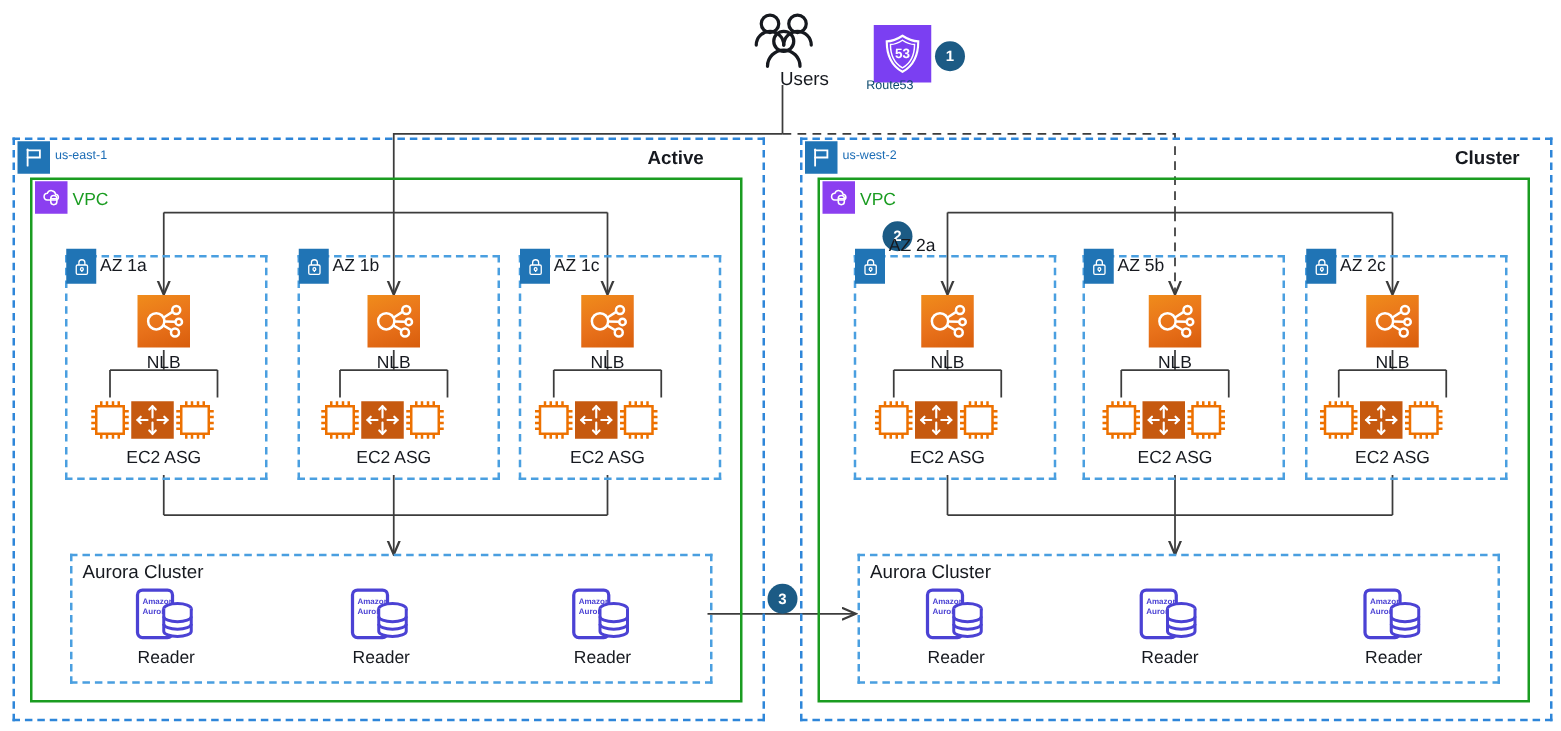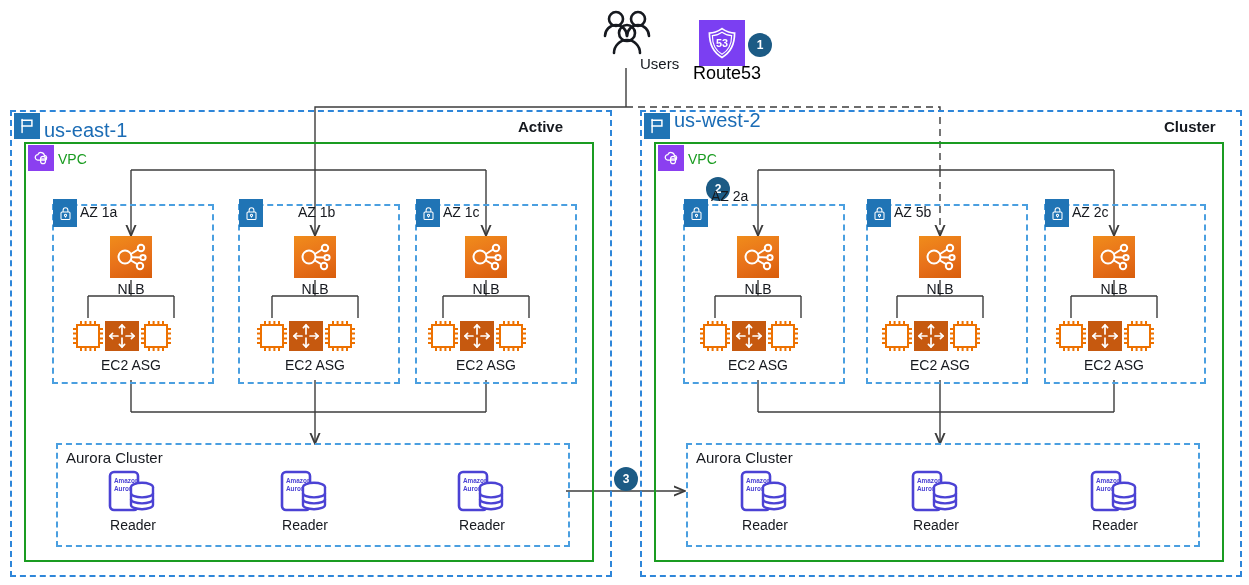--- a/index.html
+++ b/index.html
@@ -4,21 +4,21 @@
 <style>
   html,body{margin:0;padding:0;background:#ffffff;}
   body{width:1249px;height:585px;font-family:"Liberation Sans",sans-serif;overflow:hidden;}
   #stage{position:relative;width:1249px;height:585px;background:#fff;}
 
   .abs{position:absolute;}
 
   
   .region{position:absolute;border:2px dashed #2e86d9;background:transparent;}
   .region-flag{position:absolute;width:26px;height:26px;background:#2074b5;display:flex;align-items:center;justify-content:center;}
-  .region-name{position:absolute;color:#1b6cb5;font-size:20px;white-space:nowrap;}
+  .region-name{position:absolute;color:#1b6cb5;font-size:10px;white-space:nowrap;}
   .region-state{position:absolute;color:#16191f;font-size:15px;font-weight:bold;white-space:nowrap;}
 
   
   .vpc{position:absolute;border:2px solid #1a9c21;background:transparent;}
   .vpc-icon{position:absolute;width:26px;height:26px;background:#8b3ff0;display:flex;align-items:center;justify-content:center;}
   .vpc-name{position:absolute;color:#1a9c21;font-size:14px;white-space:nowrap;}
 
   
   .az{position:absolute;border:2px dashed #4a9fe0;background:transparent;}
   .az-icon{position:absolute;width:24px;height:28px;background:#2074b5;display:flex;align-items:center;justify-content:center;}
@@ -43,21 +43,21 @@
 
   
   .badge{position:absolute;width:22px;height:22px;border-radius:50%;
          background:#1c5b85;color:#fff;font-size:12px;font-weight:bold;
          display:flex;align-items:center;justify-content:center;
          box-shadow:0 0 0 1px #1c5b85;}
 
   
   .users-cap{position:absolute;font-size:15px;color:#16191f;white-space:nowrap;}
   .r53{position:absolute;width:46px;height:46px;background:#7b3ff2;display:flex;align-items:center;justify-content:center;}
-  .r53-cap{position:absolute;font-size:18px;color:#000000;white-space:nowrap;}
+  .r53-cap{position:absolute;font-size:10px;color:#0c4a6e;white-space:nowrap;}
 
   svg.wires{position:absolute;left:0;top:0;width:1249px;height:585px;pointer-events:none;}
   .auroratxt{font-family:"Liberation Sans",sans-serif;font-size:6.4px;font-weight:bold;fill:#4b42d4;}
 </style>
 </head>
 <body>
 
 <div id="stage">
 
   <svg class="wires" viewBox="0 0 1249 585">
@@ -107,21 +107,21 @@
       <g fill="none" stroke="#16191f" stroke-width="2.6" stroke-linecap="round">
         <circle cx="15" cy="11" r="7"></circle>
         <path d="M4 28 a11 11 0 0 1 22 0"></path>
         <circle cx="37" cy="11" r="7"></circle>
         <path d="M26 28 a11 11 0 0 1 22 0"></path>
         <circle cx="26" cy="25" r="8"></circle>
         <path d="M13 45 a13 13 0 0 1 26 0"></path>
       </g>
     </svg>
   </div>
-  <div class="users-cap" style="left:640px;top:55px;">Users</div>
+  <div class="users-cap" style="left:624px;top:55px;">Users</div>
 
   <div class="r53" style="left:699px;top:20px;">
     <svg viewBox="0 0 40 40" width="36" height="36">
       <path d="M20 4 C14 8 9 9 6 9 C6 22 11 31 20 36 C29 31 34 22 34 9 C31 9 26 8 20 4 Z" fill="none" stroke="#ffffff" stroke-width="1.9"></path>
       <path d="M20 8 C15.5 11 11.5 11.8 9.3 11.8 C9.3 22 13.2 28.8 20 32.6 C26.8 28.8 30.7 22 30.7 11.8 C28.5 11.8 24.5 11 20 8 Z" fill="none" stroke="#ffffff" stroke-width="1.3"></path>
       <text x="20" y="24" text-anchor="middle" fill="#ffffff" font-family="Liberation Sans, sans-serif" font-size="12" font-weight="bold">53</text>
     </svg>
   </div>
   <div class="badge" style="left:749px;top:34px;">1</div>
   <div class="r53-cap" style="left:693px;top:63px;">Route53</div>
@@ -206,21 +206,21 @@
   <div class="az-icon" style="left:239px;top:199px;">
     <svg viewBox="0 0 20 22" width="15" height="17">
         <g fill="none" stroke="#ffffff" stroke-width="1.4">
           <rect x="4" y="9" width="12" height="10" rx="1.4"></rect>
           <path d="M6.8 9 V6.6 a3.2 3.2 0 0 1 6.4 0 V9"></path>
           <circle cx="10" cy="13.4" r="1.5"></circle>
           <path d="M10 14.6 V16.4"></path>
         </g>
       </svg>
   </div>
-  <div class="az-name" style="left:266px;top:204px;margin-left:32px;">AZ 1b</div>
+  <div class="az-name" style="left:266px;top:204px;">AZ 1b</div>
   <div class="nlb" style="left:294px;top:236px;">
     <svg viewBox="0 0 42 42" width="42" height="42">
         <g fill="none" stroke="#ffffff" stroke-width="2">
           <circle cx="15" cy="21" r="6.5"></circle>
           <circle cx="31" cy="12" r="3.2"></circle>
           <circle cx="33" cy="21.5" r="2.6"></circle>
           <circle cx="30" cy="30" r="3.2"></circle>
           <path d="M21 18 L28 13.5 M21.5 21.2 L30.4 21.4 M21 24.5 L27.6 28.4"></path>
         </g>
       </svg>
@@ -341,21 +341,21 @@
 
   <div class="region" style="left:640px;top:110px;width:598px;height:463px;"></div>
   <div class="region-flag" style="left:644px;top:113px;">
     <svg viewBox="0 0 22 22" width="18" height="18">
         <g fill="none" stroke="#ffffff" stroke-width="1.8" stroke-linecap="round">
           <path d="M5 3 L5 19"></path>
           <path d="M5 4 L17 4 L17 11 L5 11"></path>
         </g>
       </svg>
   </div>
-  <div class="region-name" style="left:674px;top:109px;">us-west-2</div>
+  <div class="region-name" style="left:674px;top:119px;">us-west-2</div>
   <div class="region-state" style="left:1164px;top:118px;">Cluster</div>
 
   <div class="vpc" style="left:654px;top:142px;width:566px;height:416px;"></div>
   <div class="vpc-icon" style="left:658px;top:145px;">
     <svg viewBox="0 0 22 22" width="18" height="18">
         <g fill="none" stroke="#ffffff" stroke-width="1.5">
           <path d="M4 10 a3.2 3.2 0 0 1 3.2-3.2 a4.2 4.2 0 0 1 8 1 a2.9 2.9 0 0 1 0.6 5.7 L7 13.5 A3.2 3.2 0 0 1 4 10 Z"></path>
           <rect x="10.5" y="9" width="6" height="9" rx="3"></rect>
           <path d="M10.5 12.2 h6"></path>
         </g>

